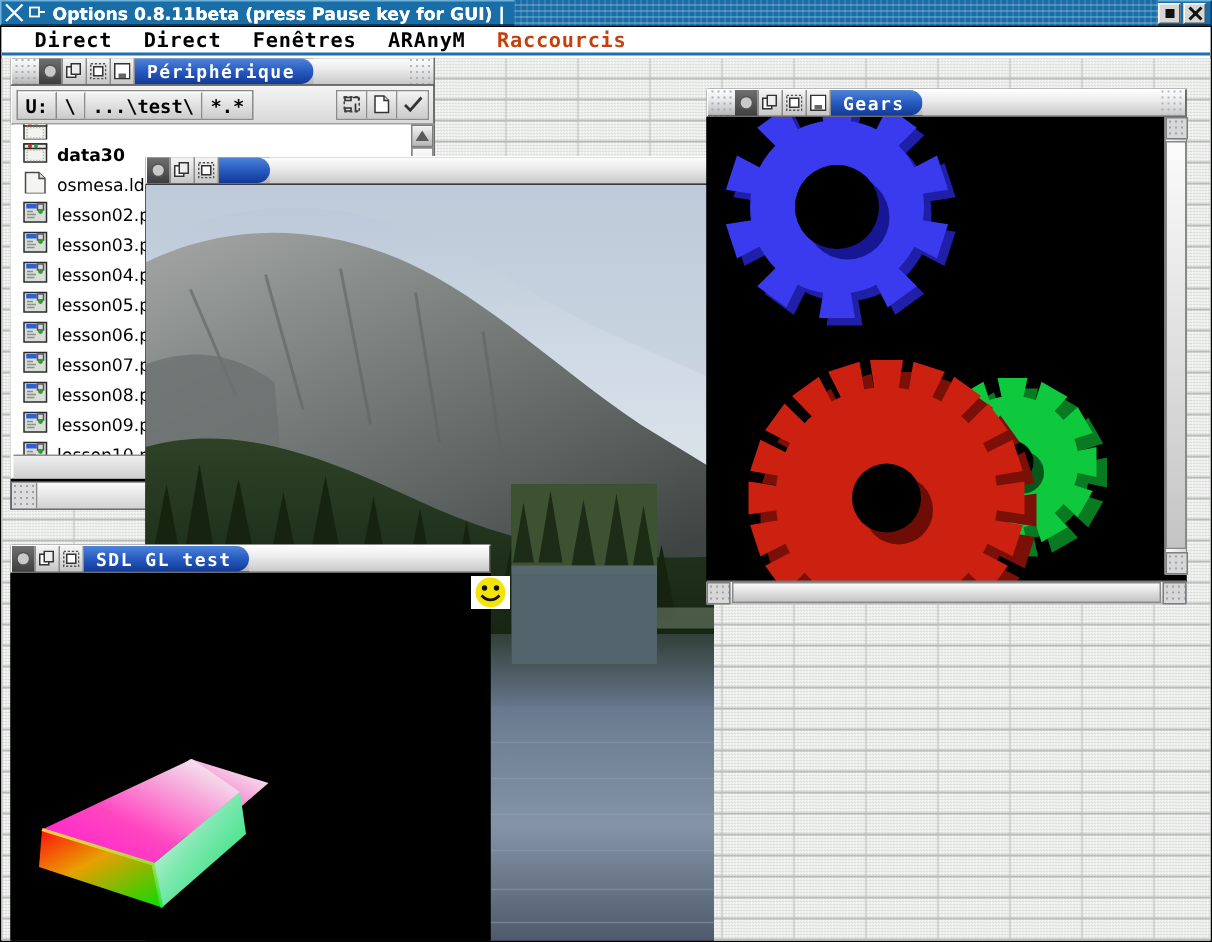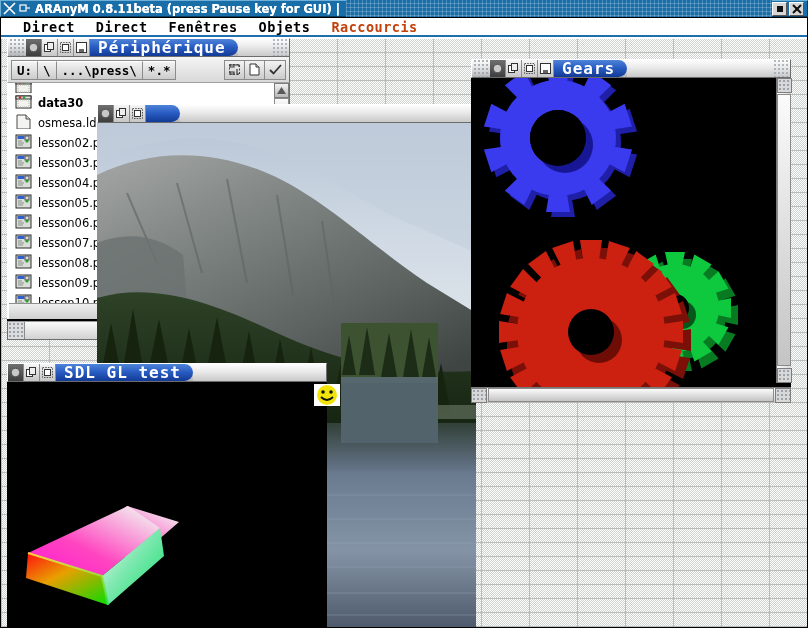--- a/index.html
+++ b/index.html
@@ -85,21 +85,21 @@
     opacity:.85;
   }
   .gbtn{
     width:16px; display:flex; align-items:center; justify-content:center;
     background:linear-gradient(180deg,#f6f6f6,#c6c6c6);
     border-right:1px solid #8d8d8d;
   }
   .gbtn.dark{ background:linear-gradient(180deg,#6f6f6f,#3e3e3e); }
   .gtitle{
     display:flex; align-items:center; padding:0 12px 0 8px; color:#fff;
-    font-family:"DejaVu Sans Mono", monospace; font-size:16px; font-weight:bold;
+    font-family:"DejaVu Sans Mono", monospace; font-size:12px; font-weight:bold;
     background:linear-gradient(180deg,#4e84d8 0%,#2a5ec4 45%,#123a96 100%);
     border-radius:0 9px 9px 0; letter-spacing:1px; white-space:nowrap;
   }
   .gtitle.empty{ width:34px; padding:0; }
   .gbarfill{ flex:1;
     background:linear-gradient(180deg,#fdfdfd 0%,#ececec 40%,#c9c9c9 100%); }
   .gbarfill .gdots2{
     float:right; width:18px; height:100%;
     background-image:radial-gradient(#9aa3ad 34%, transparent 36%);
     background-size:4px 4px; background-position:1px 3px; opacity:.75;
@@ -208,21 +208,21 @@
   <div class="xtitle">
     <div class="xicons">
       <svg class="xglyph" viewBox="0 0 13 13">
         <path d="M1 1 L6.5 6.5 L1 12 M12 1 L6.5 6.5 L12 12" stroke="#fff" stroke-width="1.6" fill="none"></path>
       </svg>
       <svg class="xglyph" viewBox="0 0 13 13">
         <rect x="2" y="3" width="6" height="6" fill="none" stroke="#fff" stroke-width="1.2"></rect>
         <path d="M8 6 H12" stroke="#fff" stroke-width="1.2"></path>
       </svg>
     </div>
-    <span class="xtitle-text">ARAnyM 0.8.11beta (press Pause key for GUI) |</span>
+    <span class="xtitle-text">Options 0.8.11beta (press Pause key for GUI) |</span>
     <div class="xtitle-fill"></div>
     <div class="xbtns">
       <div class="xbtn">
         <svg width="8" height="8" viewBox="0 0 8 8">
           <rect x="1" y="1" width="6" height="6" fill="#111"></rect>
         </svg>
       </div>
       <div class="xbtn">
         <svg width="10" height="10" viewBox="0 0 10 10">
           <path d="M1 1 L9 9 M9 1 L1 9" stroke="#111" stroke-width="2"></path>
@@ -231,21 +231,21 @@
       </div>
     </div>
   </div>
 
   <div id="desk">
 
     <div class="menubar">
       <span class="menuitem">Direct</span>
       <span class="menuitem">Direct</span>
       <span class="menuitem">Fenêtres</span>
-      <span class="menuitem">Objets</span>
+      <span class="menuitem">ARAnyM</span>
       <span class="menuitem dis">Raccourcis</span>
     </div>
 
     <div class="deskpattern"></div>
 
     <div class="gwin" id="fm">
       <div class="gbar">
         <div class="gdots"></div>
         <div class="gbtn dark">
           <svg width="11" height="11" viewBox="0 0 11 11">
@@ -273,21 +273,21 @@
         <div class="gtitle">Périphérique</div>
         <div class="gbarfill">
             <div class="gdots2"></div>
           </div>
       </div>
 
       <div class="fmtool">
         <div class="pathgrp">
           <div class="pathcell">U:</div>
           <div class="pathcell">\</div>
-          <div class="pathcell">...\press\</div>
+          <div class="pathcell">...\test\</div>
           <div class="pathcell">*.*</div>
         </div>
         <div class="toolbtns">
           <div class="tbtn">
             <svg width="13" height="13" viewBox="0 0 13 13">
               <path d="M2 2 h4 v2 h-4 z M7 2 h4 v2 M2 9 h4 v2 h-4z M9 6 v5 h2" stroke="#333" fill="none" stroke-width="1.1"></path>
               <rect x="1.5" y="1.5" width="10" height="10" fill="none" stroke="#444" stroke-dasharray="2 1.5"></rect>
             </svg>
           </div>
           <div class="tbtn">

